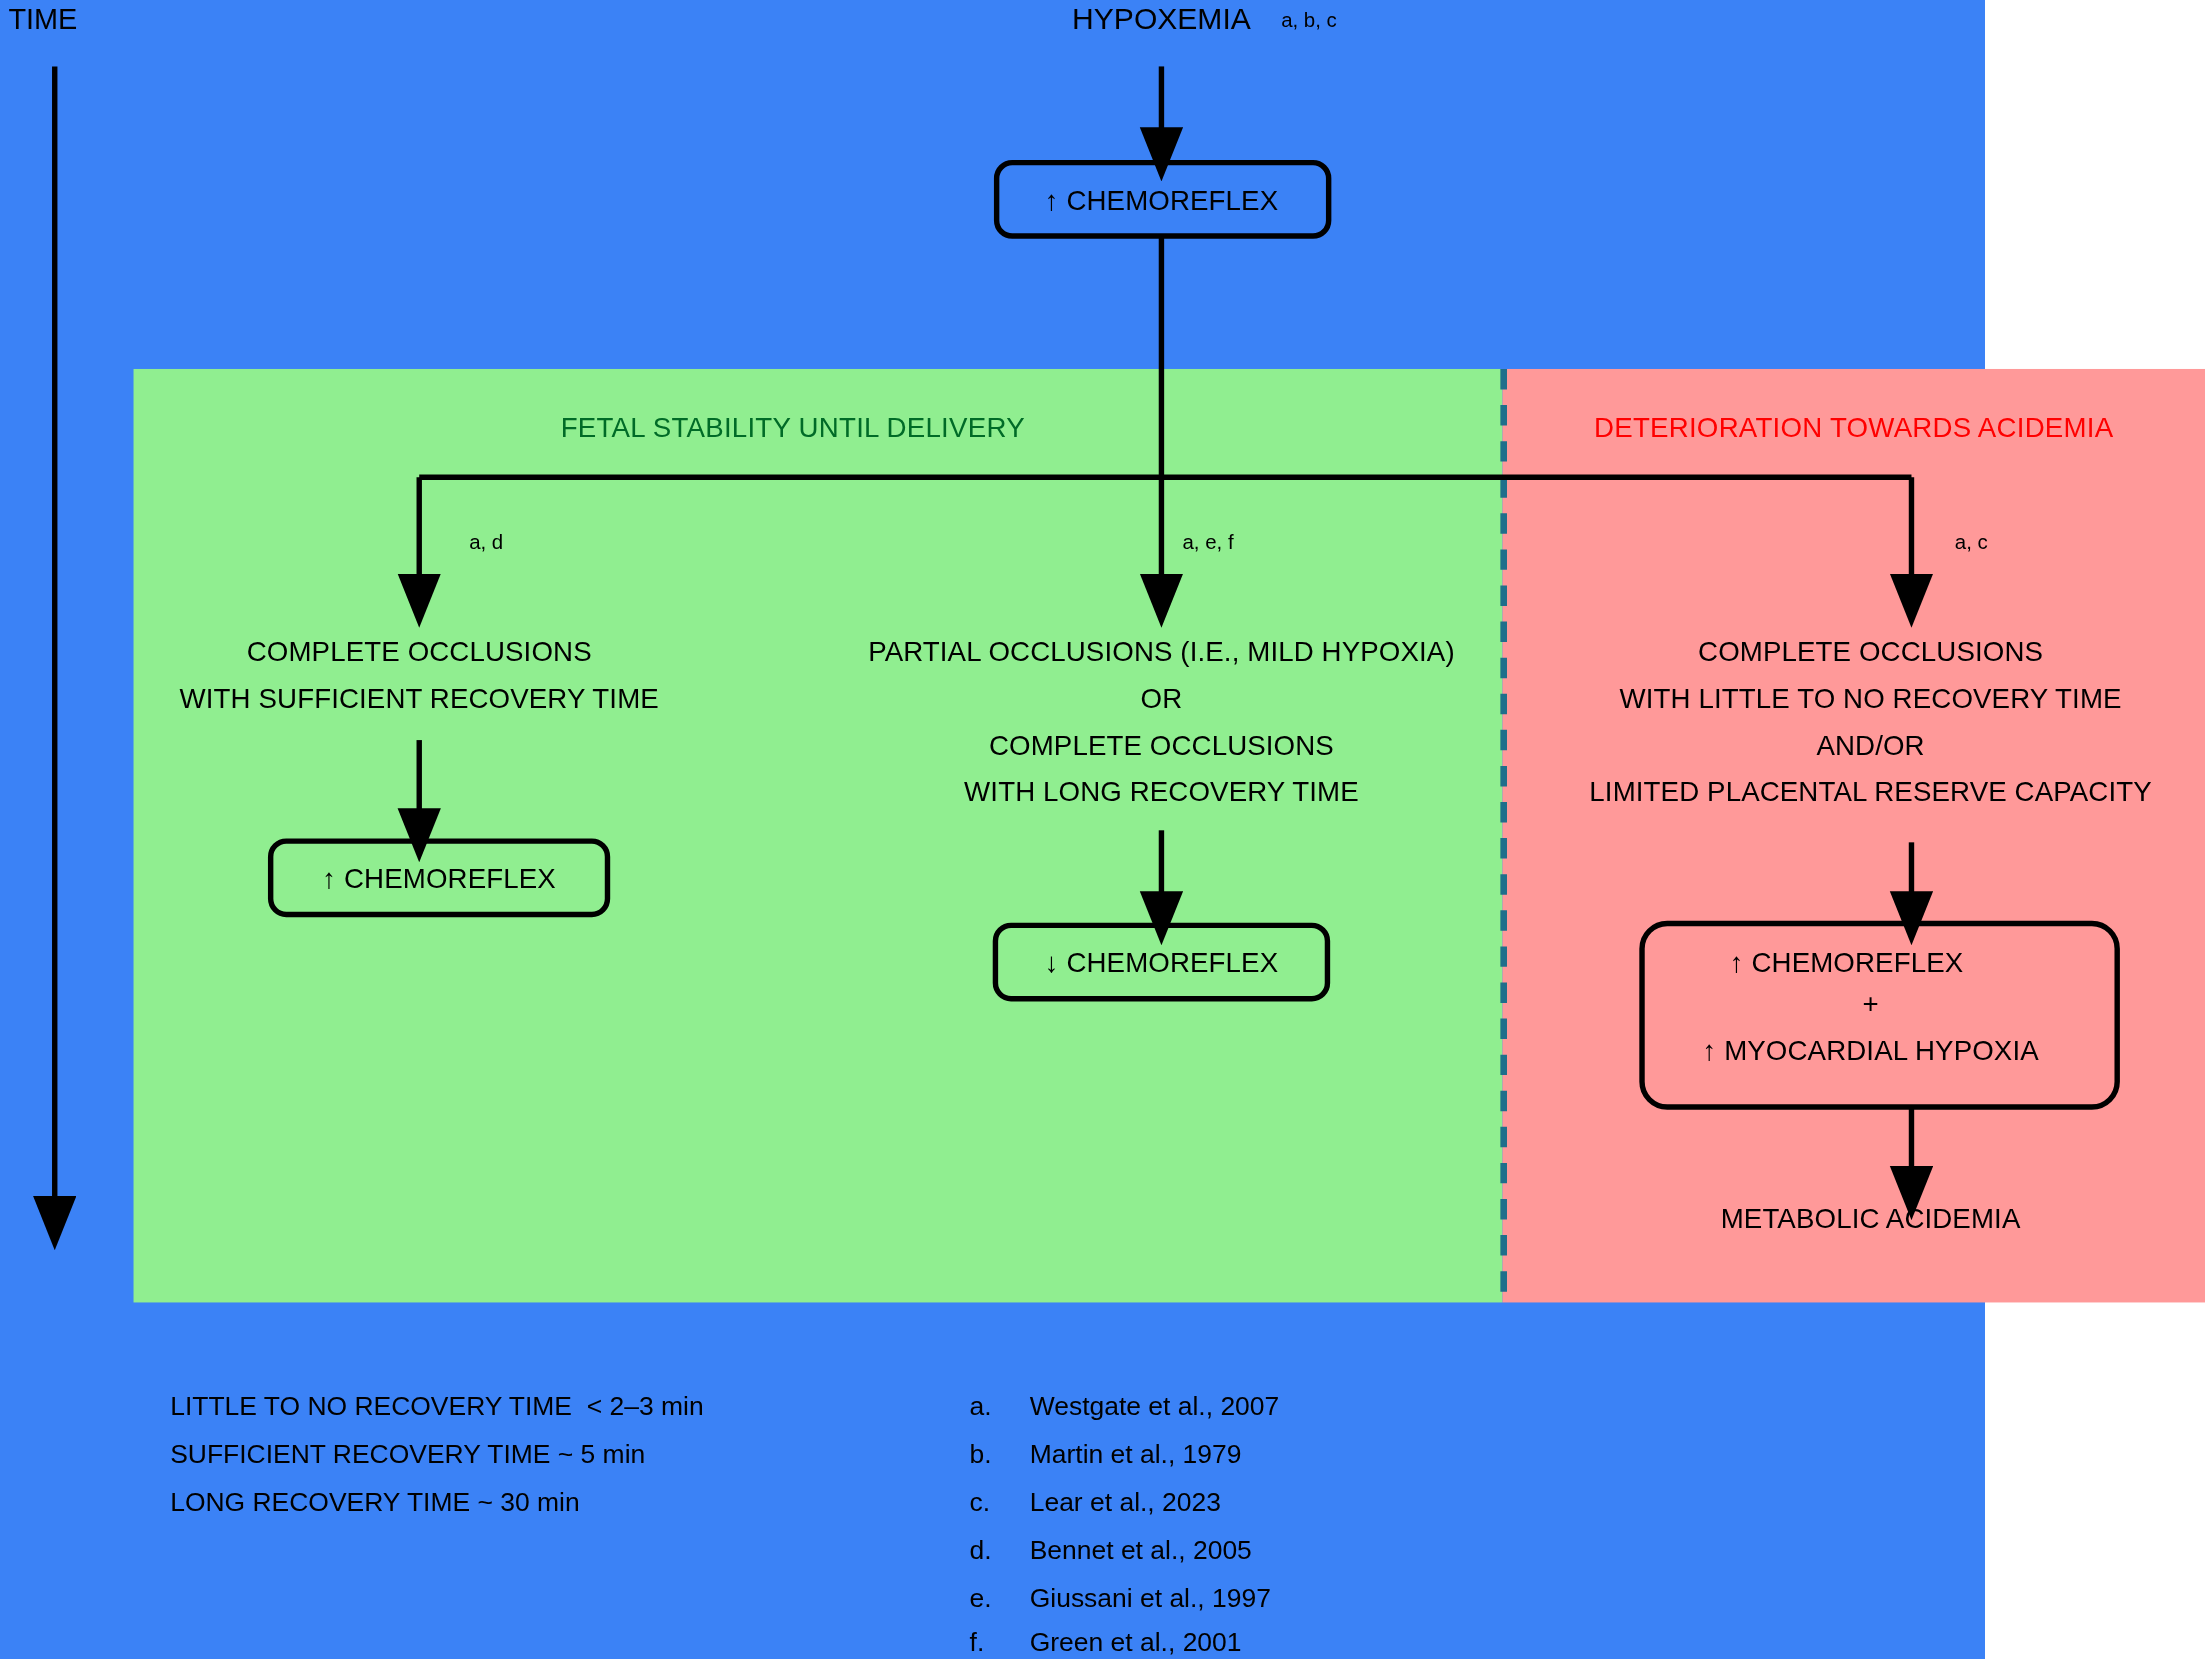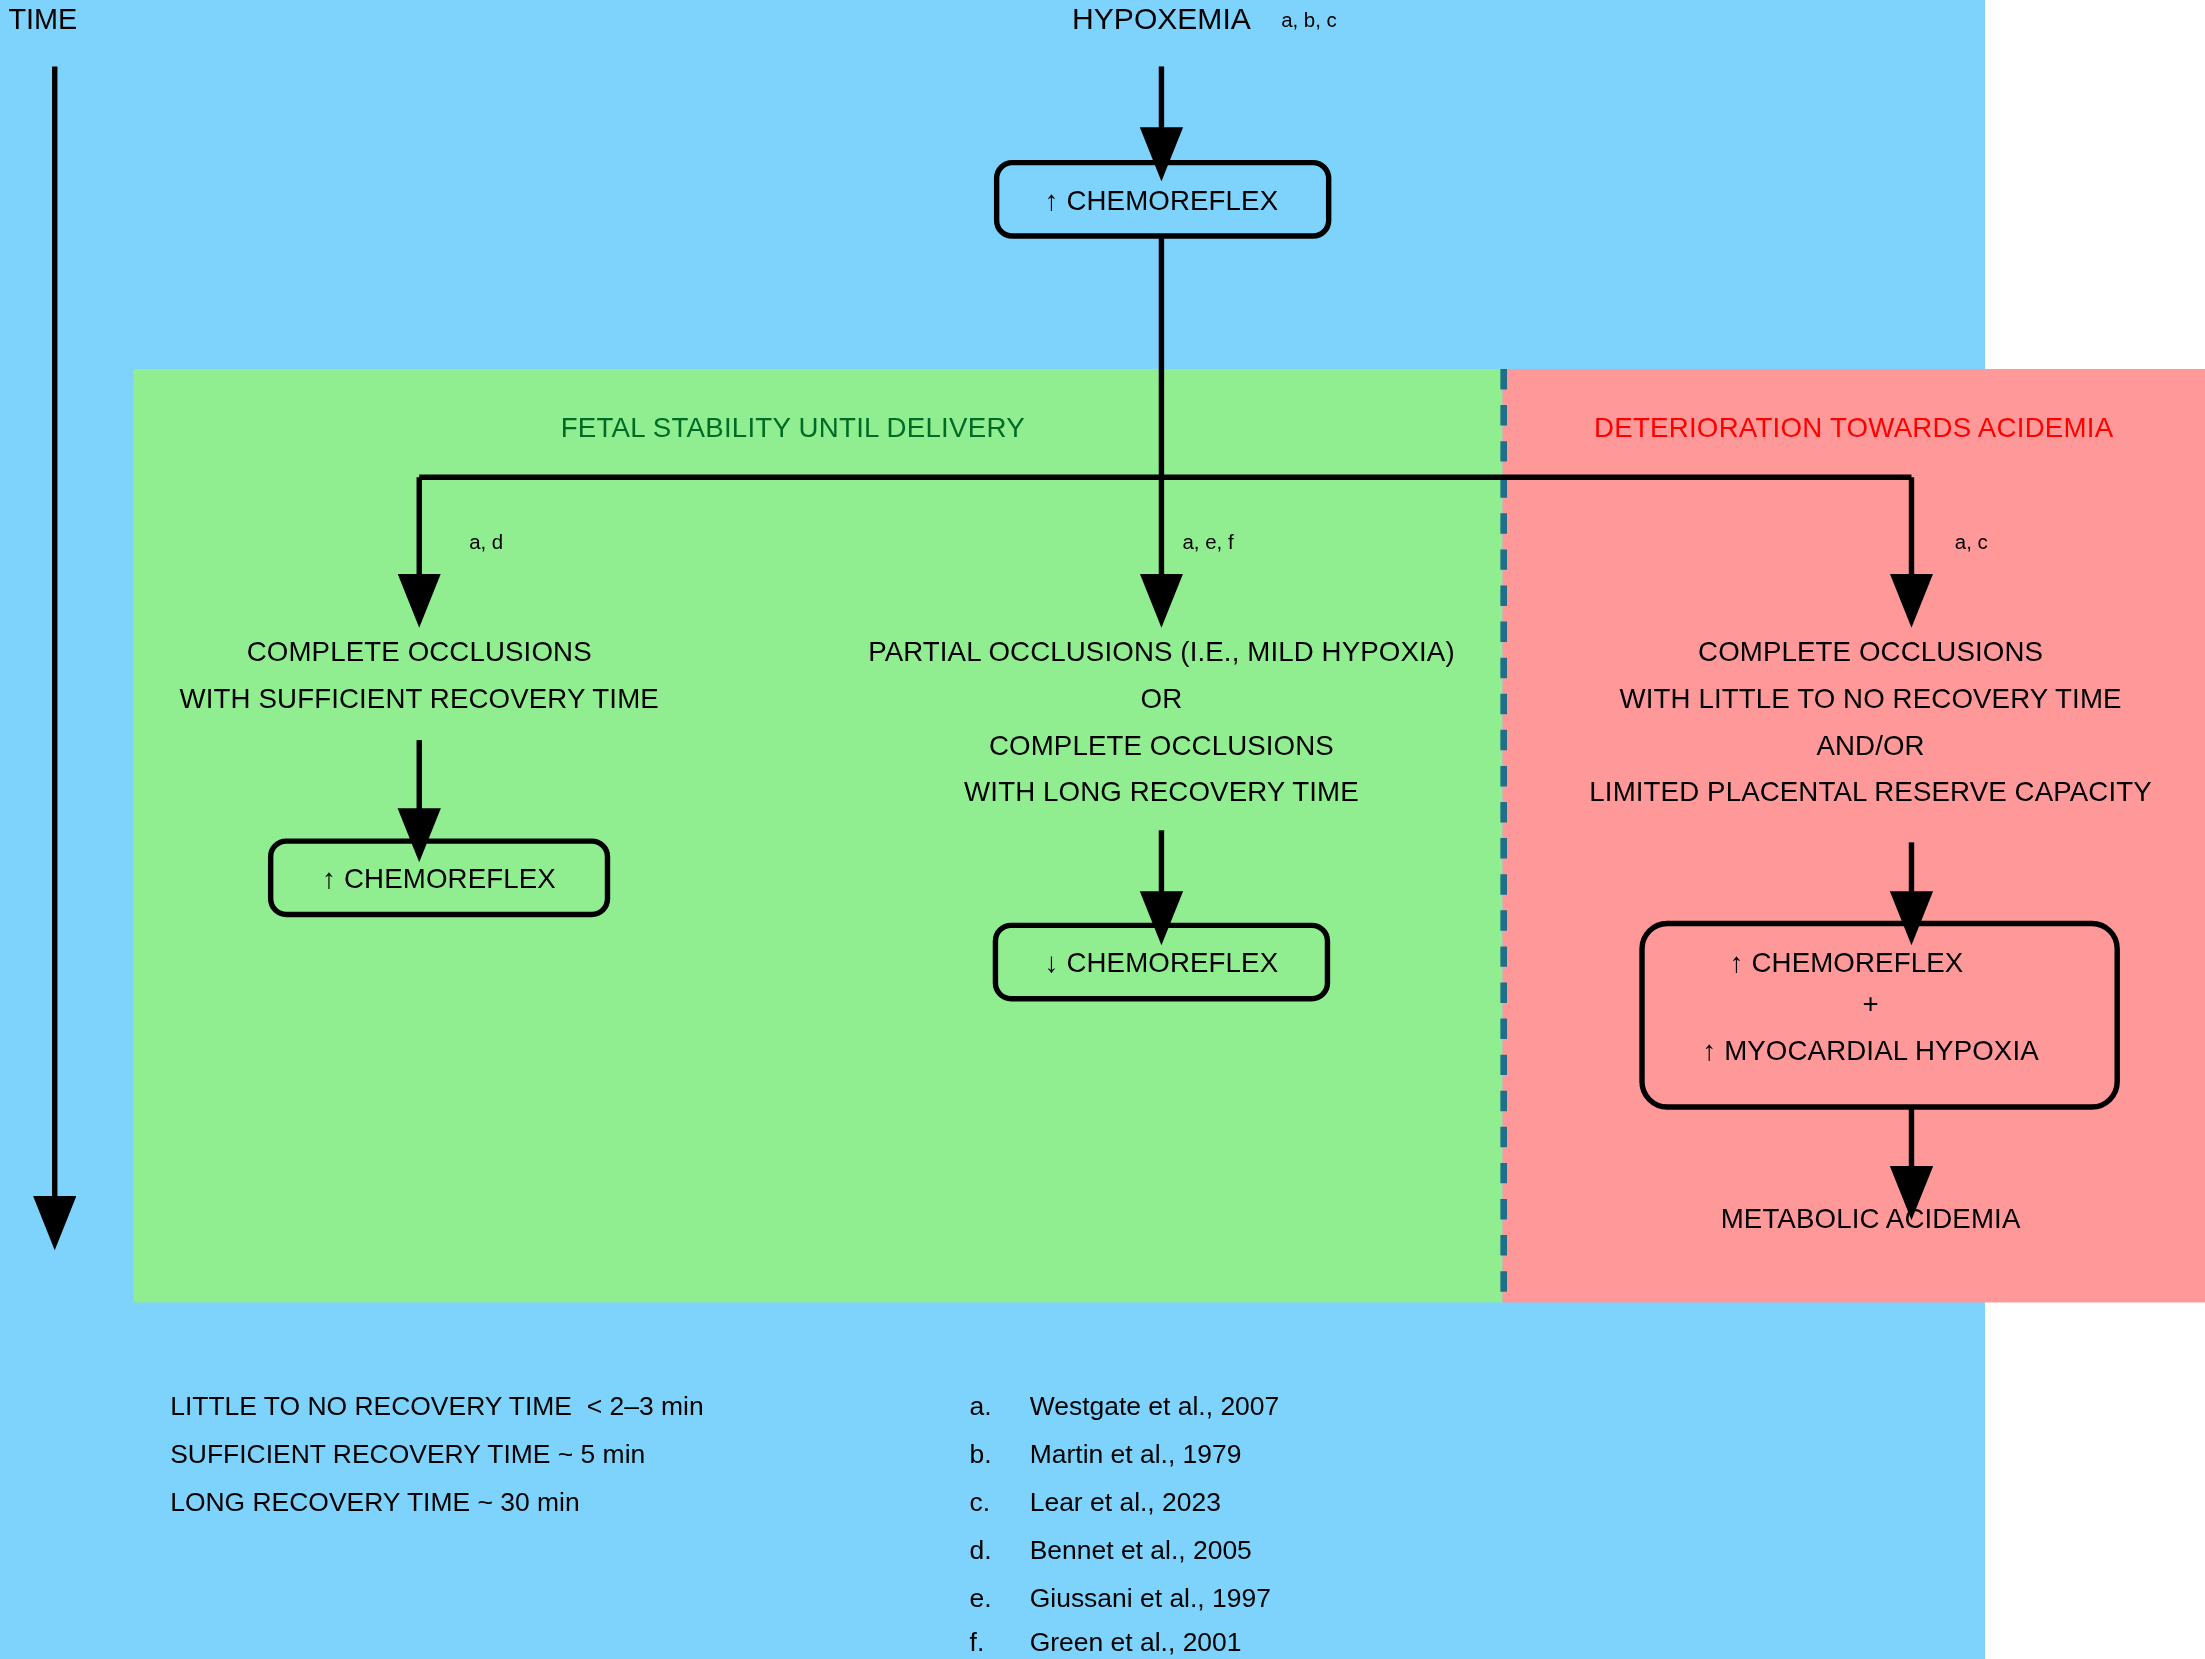--- a/index.html
+++ b/index.html
@@ -11,21 +11,21 @@
     width: 2205px;
     height: 1660px;
     font-family: "Liberation Sans", sans-serif;
     color: #000000;
     overflow: hidden;
   }
   #figure {
     position: relative;
     width: 1985px;
     height: 1660px;
-    background: #7dd3fc;
+    background: #3b82f6;
   }
   svg.layer {
     position: absolute;
     top: 0;
     left: 0;
     width: 2205px;
     height: 1660px;
   }
   .txt {
     white-space: pre;

